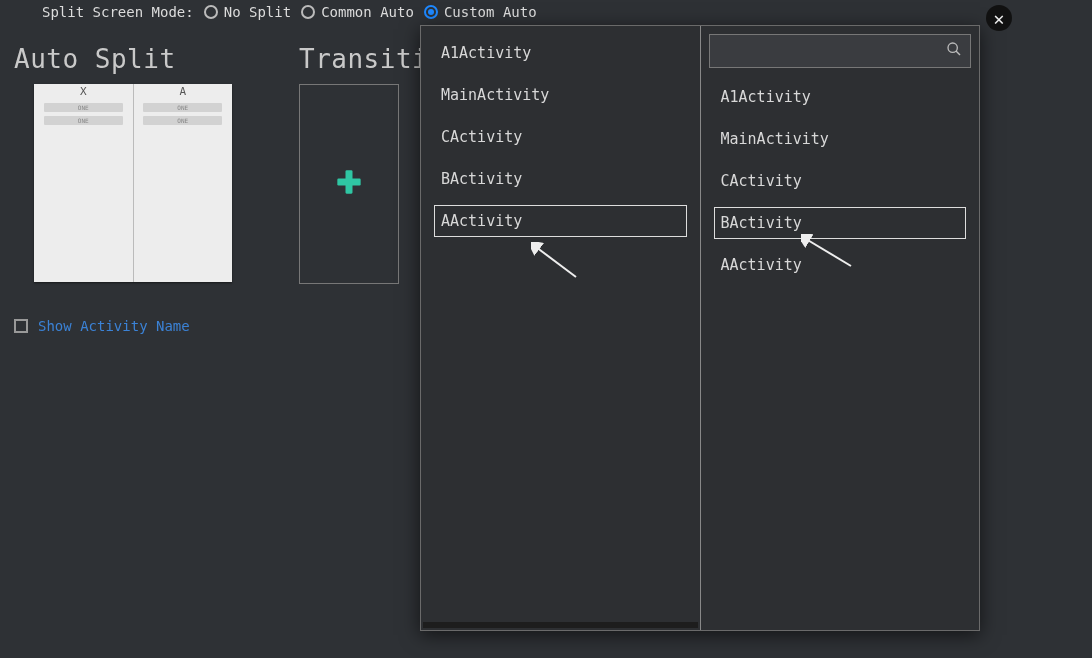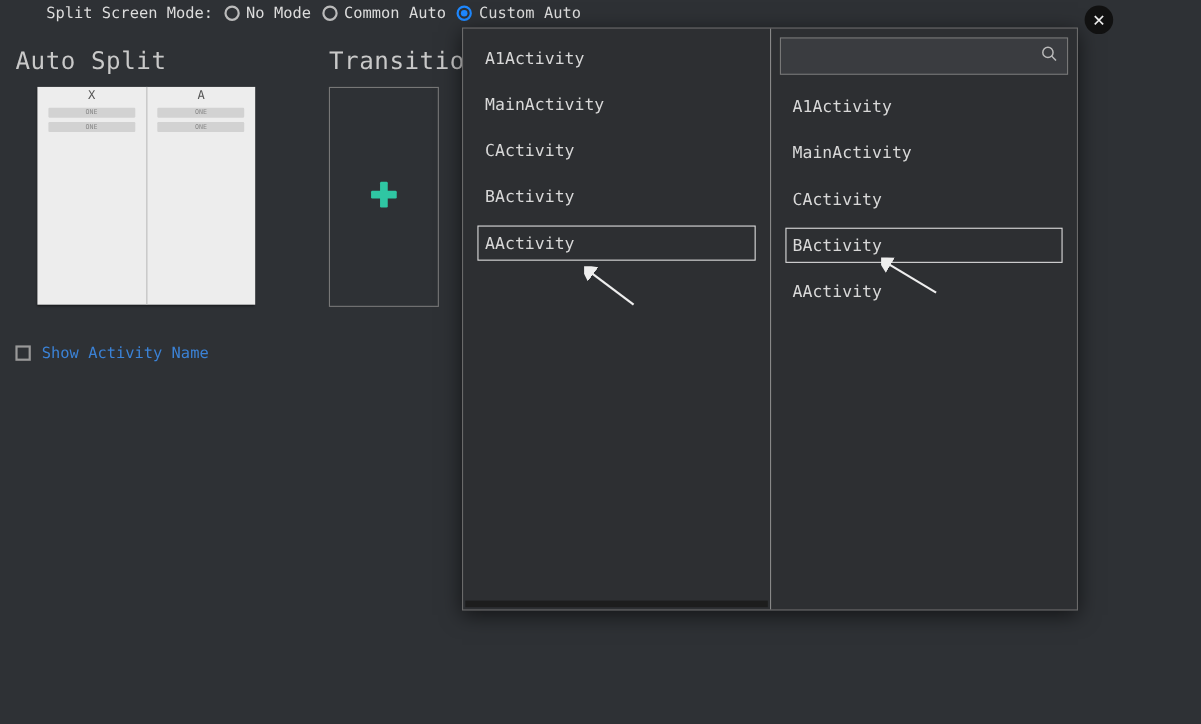--- a/index.html
+++ b/index.html
@@ -49,21 +49,21 @@
     top: 2px; left: 2px;
   }
 
   
   .section-row {
     display: flex;
     gap: 40px;
     padding: 20px 14px 6px 14px;
   }
   h2 {
-    font-size: 22px;
+    font-size: 26px;
     font-weight: 500;
     color: #c9c9c9;
     letter-spacing: 0.5px;
   }
   .auto-split-col { width: 245px; }
   .transition-col { width: 130px; }
 
   
   .autosplit-preview {
     margin: 10px 0 0 20px;
@@ -135,21 +135,21 @@
     font-size: 14px;
     cursor: pointer;
   }
 
   
   .modal {
     position: absolute;
     top: 25px;
     left: 420px;
     width: 560px;
-    height: 530px;
+    height: 606px;
     background: #2d2f32;
     border: 1px solid #6a6a6a;
     box-shadow: 0 4px 18px rgba(0,0,0,0.6);
     display: flex;
   }
   .modal-col {
     flex: 1;
     display: flex;
     flex-direction: column;
     border-right: 1px solid #888;
@@ -226,21 +226,21 @@
   }
 </style>
 </head>
 <body>
 
 <div class="mode-row">
   <span>Split Screen Mode:</span>
 
   <span class="radio">
     <span class="radio-circle"></span>
-    <span>No Mode</span>
+    <span>No Split</span>
   </span>
 
   <span class="radio">
     <span class="radio-circle"></span>
     <span>Common Auto</span>
   </span>
 
   <span class="radio">
     <span class="radio-circle checked"></span>
     <span>Custom Auto</span>

